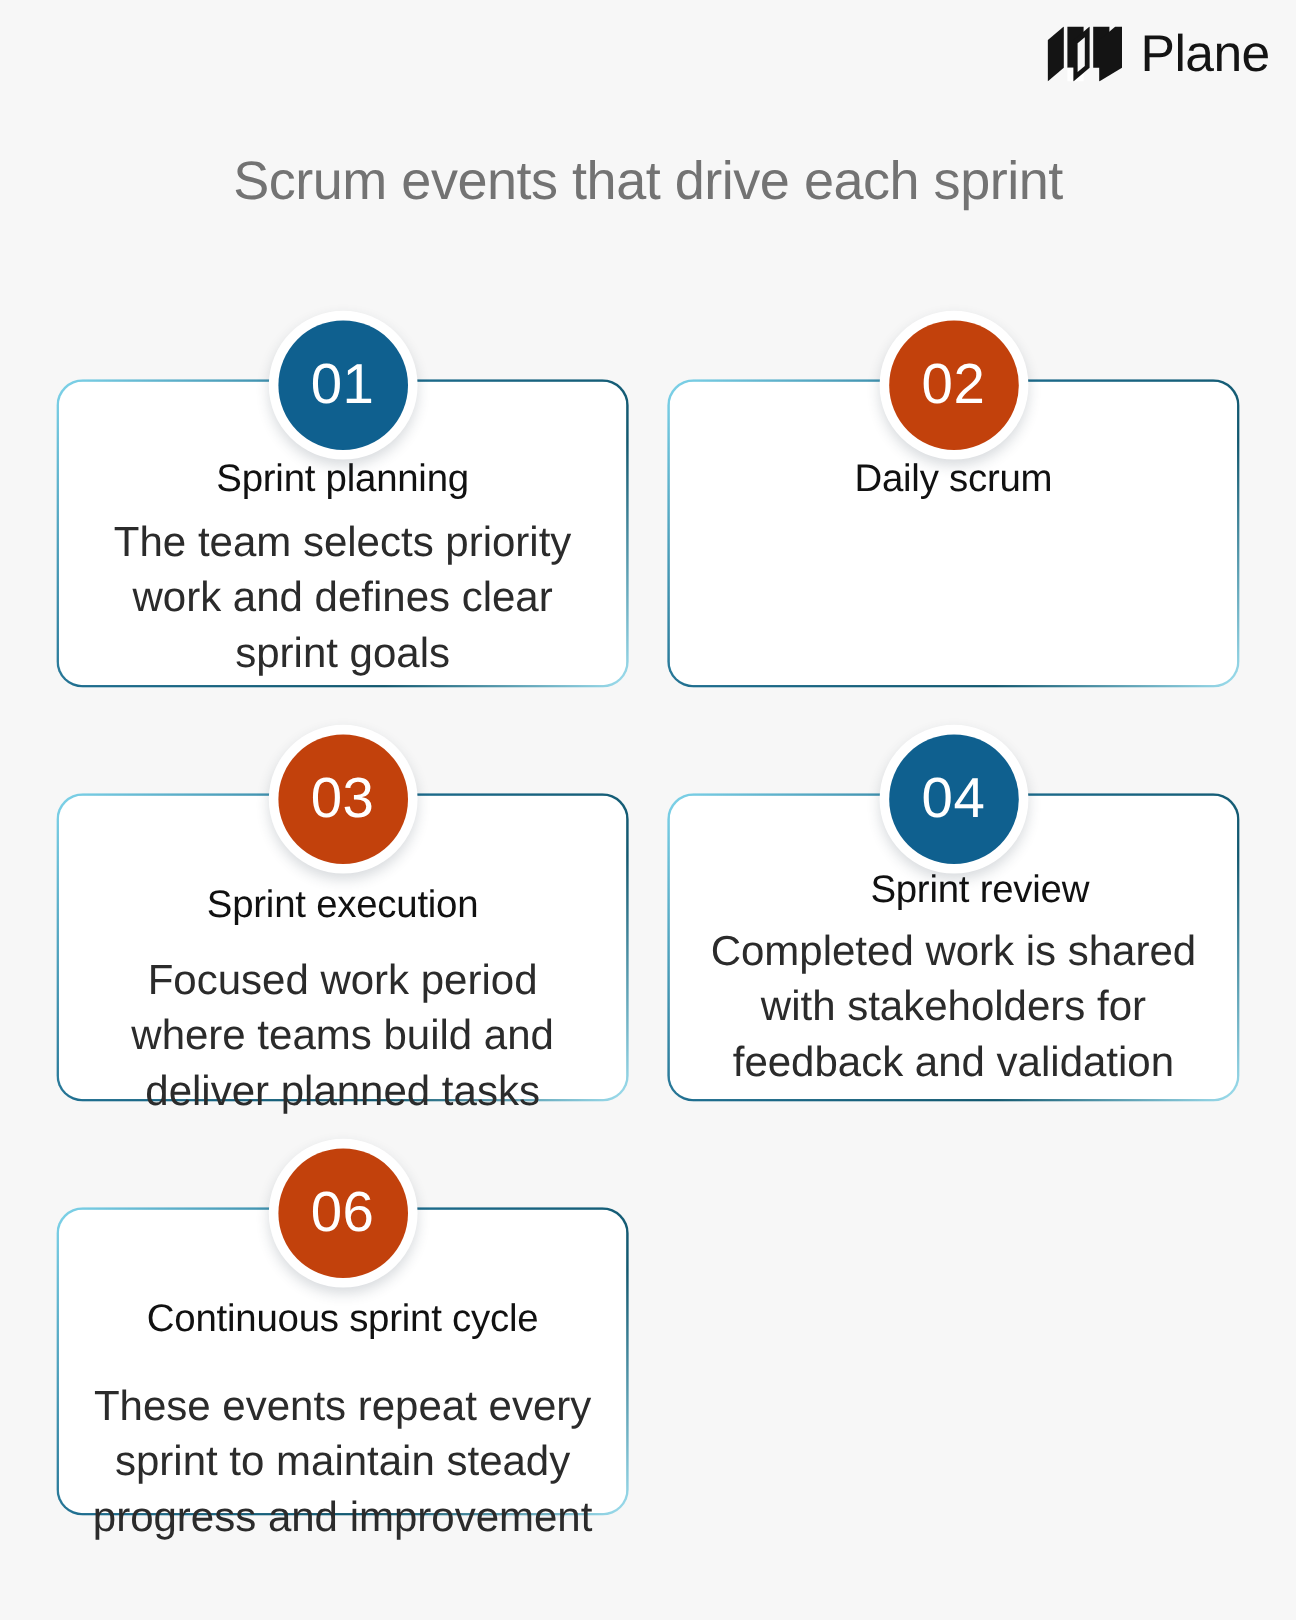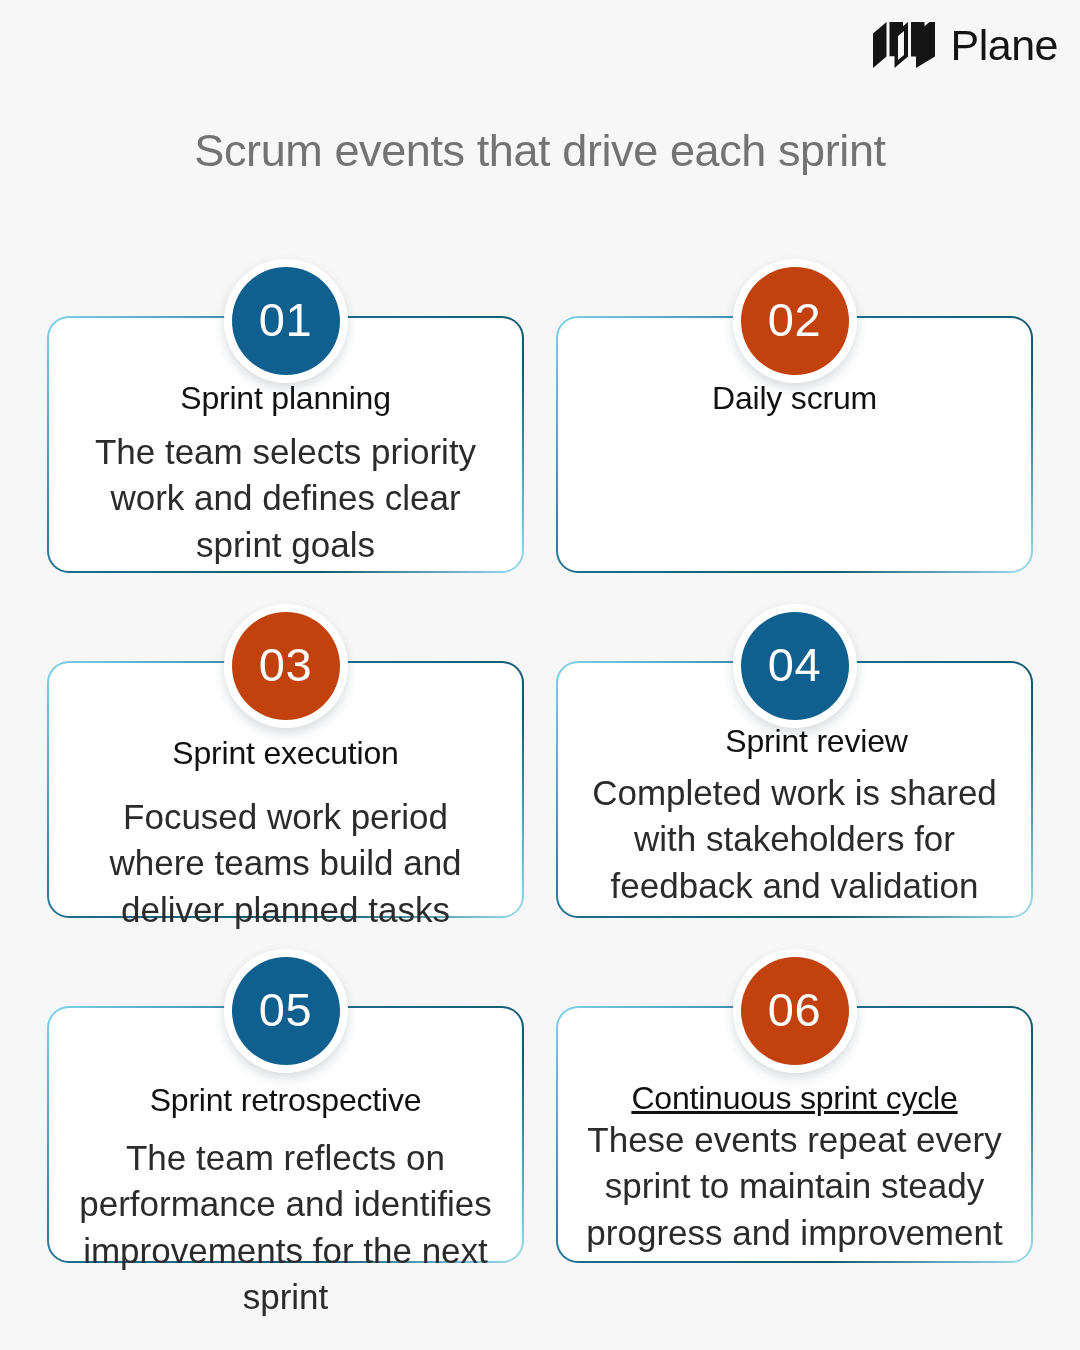--- a/index.html
+++ b/index.html
@@ -147,21 +147,21 @@
   
   .c1 .card { padding-top: 62px; }
   .c2 .card { padding-top: 62px; }
   .c3 .card { padding-top: 72px; }
   .c3 .card-heading { margin-bottom: 22px; }
   .c4 .card { padding-top: 60px; }
   .c4 .card-heading { margin-bottom: 10px; margin-left: 44px; }
   .c5 .card { padding-top: 74px; }
   .c5 .card-heading { margin-bottom: 16px; }
   .c6 .card { padding-top: 72px; }
-  .c6 .card-heading { margin-bottom: 0; text-decoration: underline; }
+  .c6 .card-heading { margin-bottom: 32px; }
 </style>
 </head>
 <body>
 
 <div class="brand">
   <svg class="brand-mark" viewBox="0 0 62 46" aria-hidden="true">
     <path d="M0 11.5 L13.5 0 L13.5 34.5 L0 46 Z" fill="#141414"></path>
     <path d="M16.5 0 L30 0 L30 34.5 L16.5 34.5 Z" fill="#141414"></path>
     <path d="M16.5 34.5 L30 34.5 L30 46 L16.5 46 Z" fill="#ffffff"></path>
     <path d="M21.5 11.5 L35 0 L35 34.5 L21.5 46 Z" fill="#141414"></path>
@@ -208,29 +208,20 @@
   <div class="card-wrap c4">
     <div class="badge badge-dark">
       <div class="badge-inner">04</div>
     </div>
     <div class="card">
       <div class="card-heading">Sprint review</div>
       <div class="card-body">Completed work is shared with stakeholders for feedback and validation</div>
     </div>
   </div>
 
-  <div class="card-wrap c5">
-    <div class="badge badge-dark">
-      <div class="badge-inner">05</div>
-    </div>
-    <div class="card">
-      <div class="card-heading">Sprint retrospective</div>
-      <div class="card-body">The team reflects on performance and identifies improvements for the next sprint</div>
-    </div>
-  </div>
 
   <div class="card-wrap c6">
     <div class="badge badge-light">
       <div class="badge-inner">06</div>
     </div>
     <div class="card">
       <div class="card-heading">Continuous sprint cycle</div>
       <div class="card-body">These events repeat every sprint to maintain steady progress and improvement</div>
     </div>
   </div>

